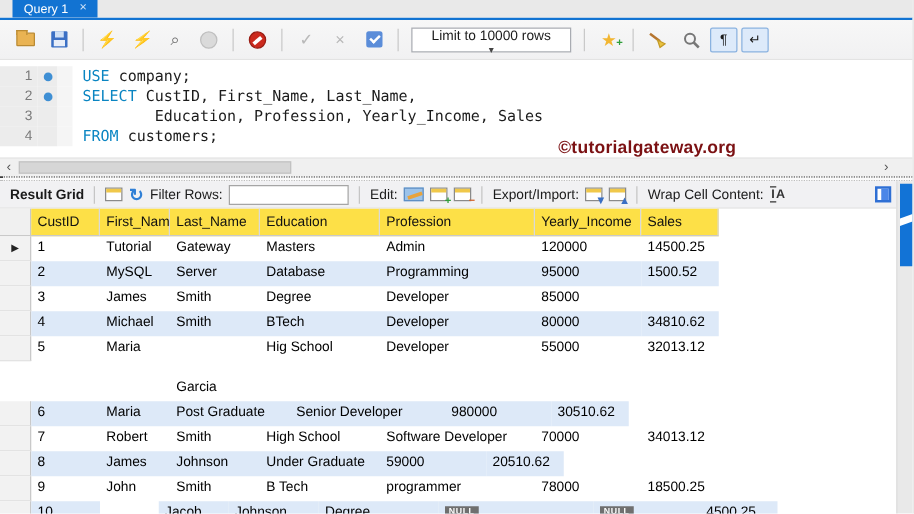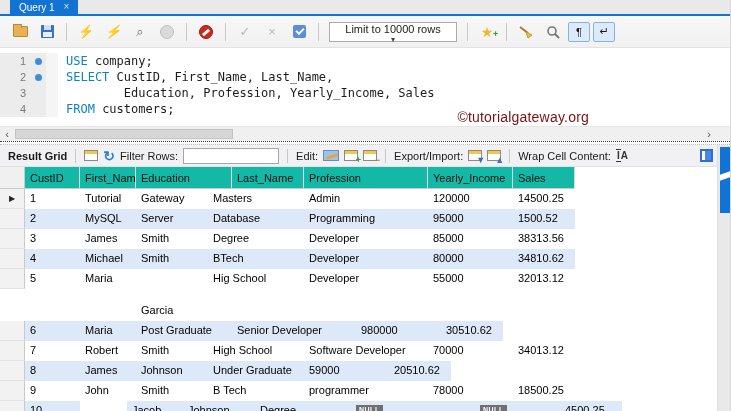--- a/index.html
+++ b/index.html
@@ -49,21 +49,21 @@
   .code-line { display:flex; height:16px; align-items:center; }
   .line-num { width:30px; background:#ececec; color:#7a7a7a; text-align:right; padding-right:4px;
               font-size:11px; height:16px; line-height:16px; }
   .dot-col { width:16px; background:#ececec; height:16px; display:flex; align-items:center; justify-content:center; }
   .dot { width:7px; height:7px; border-radius:50%; background:#3f8fd4; display:none; }
   .dot.on { display:block; }
   .fold-col { width:12px; background:#f5f5f5; height:16px; }
   .code-text { font-family:"DejaVu Sans Mono", monospace; font-size:12px; white-space:pre; padding-left:8px; }
   .kw { color:#0a85c2; }
   .pl { color:#1c1c1c; }
-  .watermark { position:absolute; right:141px; bottom:1px; color:#7b1113; font-weight:normal;
+  .watermark { position:absolute; right:141px; bottom:1px; color:#7b1113; font-weight:bold;
                font-size:14px; letter-spacing:0.2px; }
 
   
   .hscroll { height:15px; background:#f0f0f0; border-top:1px solid #e5e5e5; position:relative; }
   .harrow { position:absolute; top:0; width:14px; height:14px; display:flex; align-items:center;
             justify-content:center; color:#555; font-size:11px; }
   .harrow.left { left:0; } .harrow.right { right:14px; }
   .hthumb { position:absolute; left:15px; top:2px; width:218px; height:10px; background:#d6d6d6; border:1px solid #c2c2c2; }
 
   
@@ -85,21 +85,21 @@
   .i-pencil::before { content:""; position:absolute; left:2px; top:4px; width:12px; height:3px;
                       background:#e8a33d; transform:rotate(-18deg); }
   .i-wrapIA { font-size:10px; font-weight:bold; color:#333; }
   .i-wrapIA .ibar { border-top:1px solid #333; border-bottom:1px solid #333; padding:0 1px; }
   .i-panel { width:13px; height:13px; border:2px solid #2f6fd4; position:absolute; right:17px; top:4px; background:#fff; }
   .i-panel::before { content:""; position:absolute; right:0; top:0; bottom:0; width:6px; background:#4a86e8; }
 
   
   .grid { position:relative; height:244px; background:#fff; }
   .trow { display:flex; }
-  .hrow .hc { height:22px; background:#14b8a6; border-right:1px solid #d9d9d9; border-bottom:1px solid #c9c9c9;
+  .hrow .hc { height:22px; background:#fde047; border-right:1px solid #d9d9d9; border-bottom:1px solid #c9c9c9;
               display:flex; align-items:center; padding-left:5px; font-size:11px; color:#111; }
   .selc { width:25px; background:#f2f2f2; border-right:1px solid #c9c9c9; border-bottom:1px solid #e3e3e3;
           display:flex; align-items:center; justify-content:center; }
   .hrow .selc { background:#f0f0f0; border-bottom:1px solid #c9c9c9; }
   .grow .gc { height:20px; display:flex; align-items:flex-start; padding:3px 0 0 5px; font-size:11px; color:#000; }
   .grow.alt .gc { background:#dde9f8; }
   .grow .selc { height:20px; }
   .nullrow .gc { height:21px; background:#fff; }
   .nullrow .selc { height:21px; }
   .nullbadge { display:inline-block; background:#6f6f6f; color:#fff; font-size:7px; font-weight:bold;
@@ -260,22 +260,22 @@
       <span>Wrap Cell Content:</span>
       <span class="i-wrapIA"><span class="ibar">I</span><span>A</span></span>
       <span class="i-panel"></span>
     </div>
 
     <div class="grid">
       <div class="trow hrow">
           <div class="selc"></div>
           <div class="hc" style="width: 55px;">CustID</div>
           <div class="hc" style="width: 56px;">First_Name</div>
+          <div class="hc" style="width: 72px;">Last_Name</div>
           <div class="hc" style="width: 96px;">Education</div>
-          <div class="hc" style="width: 72px;">Last_Name</div>
           <div class="hc" style="width: 124px;">Profession</div>
           <div class="hc" style="width: 85px;">Yearly_Income</div>
           <div class="hc" style="width: 62px;">Sales</div>
         </div>
       <div>
           <div class="trow grow">
             <div class="selc">
               <span class="row-arrow">▶</span>
             </div>
             <div class="gc" style="width: 55px;">1</div>
@@ -297,21 +297,20 @@
             <div class="gc" style="width: 62px;">1500.52</div>
           </div>
           <div class="trow grow">
             <div class="selc"></div>
             <div class="gc" style="width: 55px;">3</div>
             <div class="gc" style="width: 56px;">James</div>
             <div class="gc" style="width: 72px;">Smith</div>
             <div class="gc" style="width: 96px;">Degree</div>
             <div class="gc" style="width: 124px;">Developer</div>
             <div class="gc" style="width: 85px;">85000</div>
-            <div class="gc" style="width: 62px;">38313.56</div>
           </div>
           <div class="trow grow alt">
             <div class="selc"></div>
             <div class="gc" style="width: 55px;">4</div>
             <div class="gc" style="width: 56px;">Michael</div>
             <div class="gc" style="width: 72px;">Smith</div>
             <div class="gc" style="width: 96px;">BTech</div>
             <div class="gc" style="width: 124px;">Developer</div>
             <div class="gc" style="width: 85px;">80000</div>
             <div class="gc" style="width: 62px;">34810.62</div>

